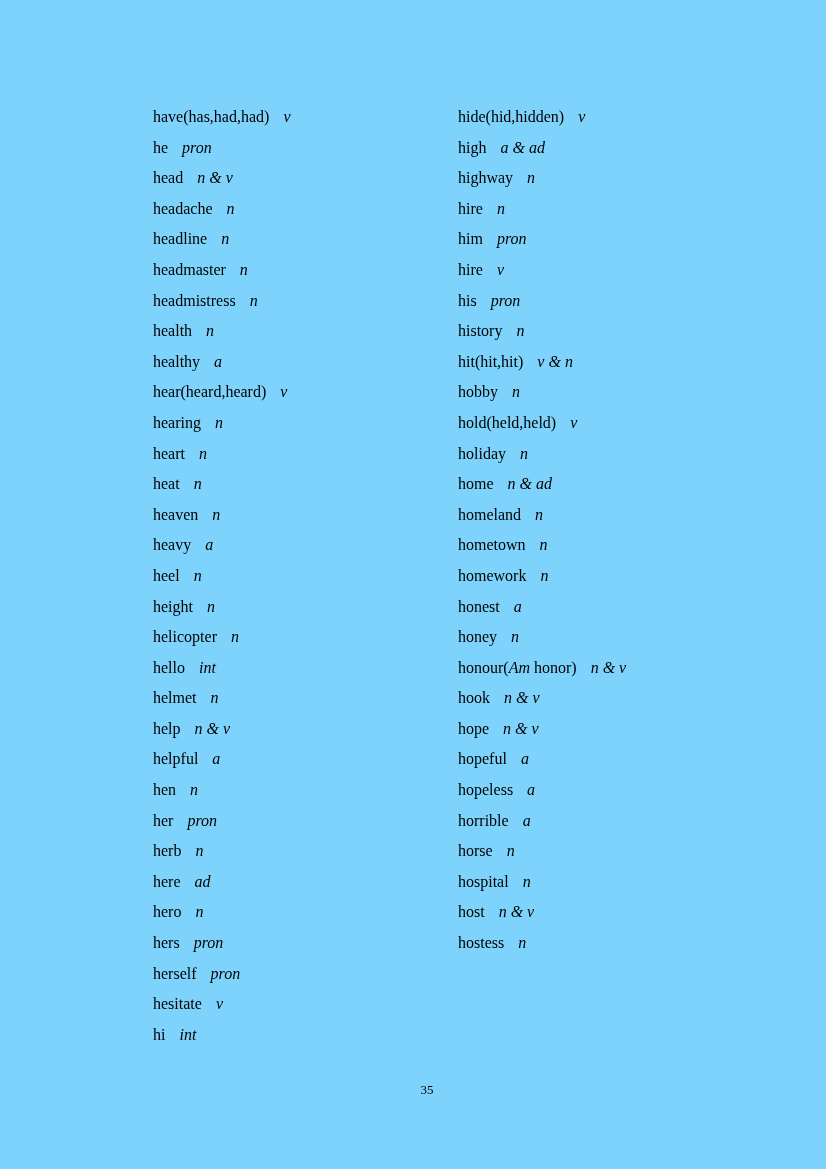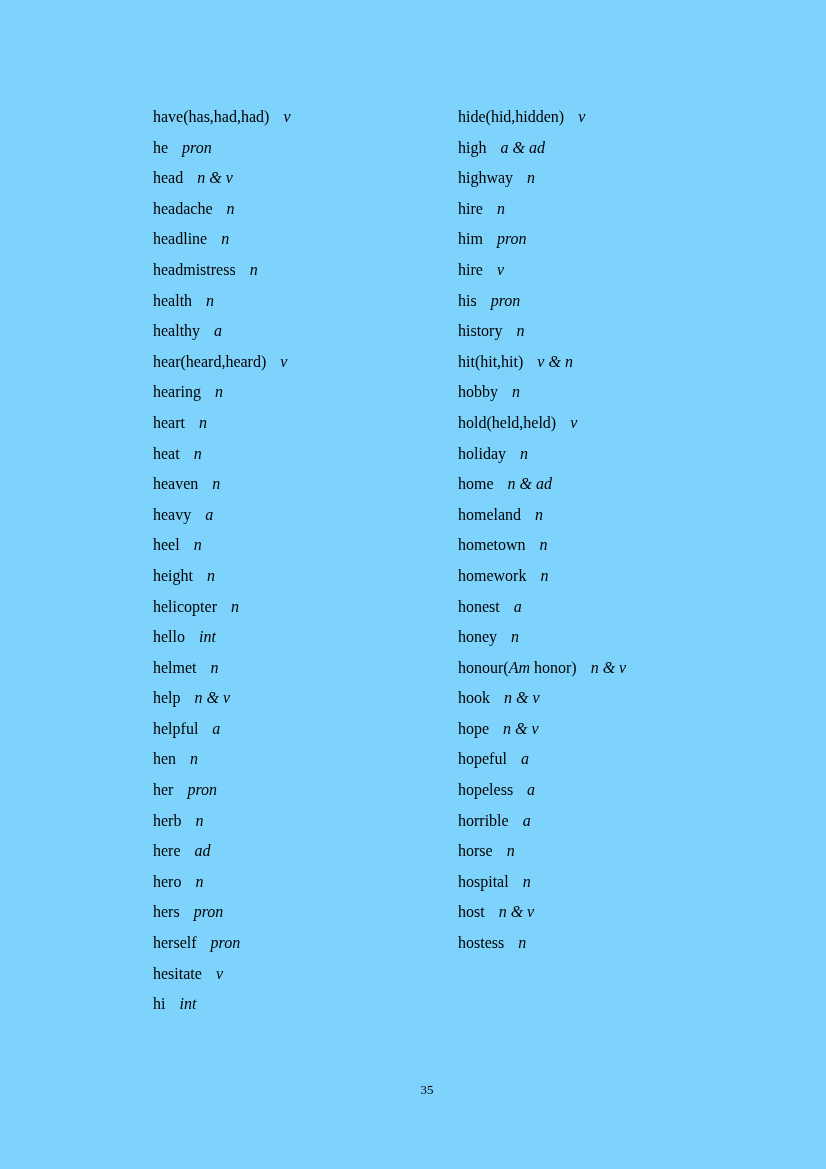--- a/index.html
+++ b/index.html
@@ -47,20 +47,21 @@
 </head>
 <body>
 
 <div class="page">
   <div class="column column-left">
       <div class="entry-row"><span class="word">have(has,had,had)</span><span class="pos">v</span></div>
       <div class="entry-row"><span class="word">he</span><span class="pos">pron</span></div>
       <div class="entry-row"><span class="word">head</span><span class="pos">n &amp; v</span></div>
       <div class="entry-row"><span class="word">headache</span><span class="pos">n</span></div>
       <div class="entry-row"><span class="word">headline</span><span class="pos">n</span></div>
+      <div class="entry-row"><span class="word">headmaster</span><span class="pos">n</span></div>
       <div class="entry-row"><span class="word">headmistress</span><span class="pos">n</span></div>
       <div class="entry-row"><span class="word">health</span><span class="pos">n</span></div>
       <div class="entry-row"><span class="word">healthy</span><span class="pos">a</span></div>
       <div class="entry-row"><span class="word">hear(heard,heard)</span><span class="pos">v</span></div>
       <div class="entry-row"><span class="word">hearing</span><span class="pos">n</span></div>
       <div class="entry-row"><span class="word">heart</span><span class="pos">n</span></div>
       <div class="entry-row"><span class="word">heat</span><span class="pos">n</span></div>
       <div class="entry-row"><span class="word">heaven</span><span class="pos">n</span></div>
       <div class="entry-row"><span class="word">heavy</span><span class="pos">a</span></div>
       <div class="entry-row"><span class="word">heel</span><span class="pos">n</span></div>

